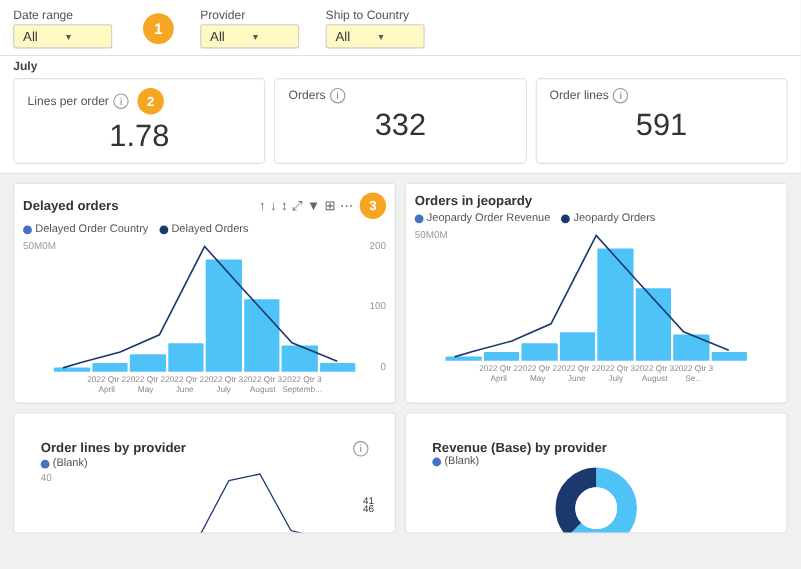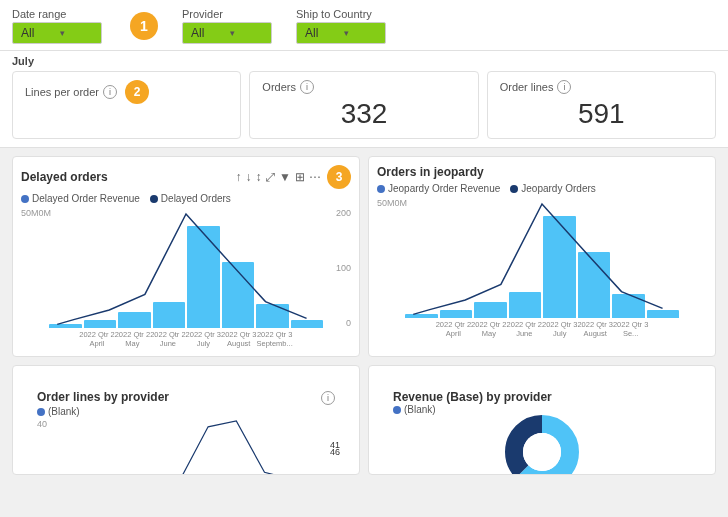--- a/index.html
+++ b/index.html
@@ -11,21 +11,21 @@
       display: flex;
       align-items: center;
       gap: 24px;
       border-bottom: 1px solid #e0e0e0;
     }
     .filter-group { display: flex; flex-direction: column; gap: 2px; }
     .filter-label { font-size: 11px; color: #555; }
     .filter-select {
       display: flex; align-items: center; gap: 6px;
       border: 1px solid #ccc; border-radius: 2px; padding: 3px 8px;
-      background: #84cc16; cursor: pointer; min-width: 90px; font-size: 12px;
+      background: #fef9c3; cursor: pointer; min-width: 90px; font-size: 12px;
     }
     .filter-select span { flex: 1; }
     .chevron { font-size: 9px; color: #555; }
 
     .badge-circle {
       width: 28px; height: 28px; border-radius: 50%; background: #f5a623;
       color: #fff; font-weight: bold; font-size: 14px;
       display: flex; align-items: center; justify-content: center;
       margin-left: 4px; flex-shrink: 0;
     }
@@ -119,20 +119,21 @@
 
 <div class="kpi-section">
   <div class="kpi-label">July</div>
   <div class="kpi-cards">
     <div class="kpi-card">
       <div class="kpi-card-title">
         <span>Lines per order</span>
         <span class="info-icon">i</span>
         <div class="badge-circle" style="width:24px;height:24px;font-size:12px;">2</div>
       </div>
+      <div class="kpi-card-value">1.78</div>
     </div>
     <div class="kpi-card">
       <div class="kpi-card-title">
         <span>Orders</span>
         <span class="info-icon">i</span>
       </div>
       <div class="kpi-card-value">332</div>
     </div>
     <div class="kpi-card">
       <div class="kpi-card-title">
@@ -156,21 +157,21 @@
         <span>⤢</span>
         <span>▼</span>
         <span>⊞</span>
         <span>⋯</span>
         <div class="badge-circle" style="width:24px;height:24px;font-size:12px;margin-left:2px;">3</div>
       </div>
     </div>
     <div class="chart-legend">
       <div class="legend-item">
         <div class="legend-dot legend-dot-blue"></div>
-        <span>Delayed Order Revenue</span>
+        <span>Delayed Order Country</span>
       </div>
       <div class="legend-item">
         <div class="legend-dot legend-dot-darkblue"></div>
         <span>Delayed Orders</span>
       </div>
     </div>
     <div class="chart-area" id="delayed-chart-area">
       <div class="chart-labels-y">
         <span>50M</span>
         <span></span>

